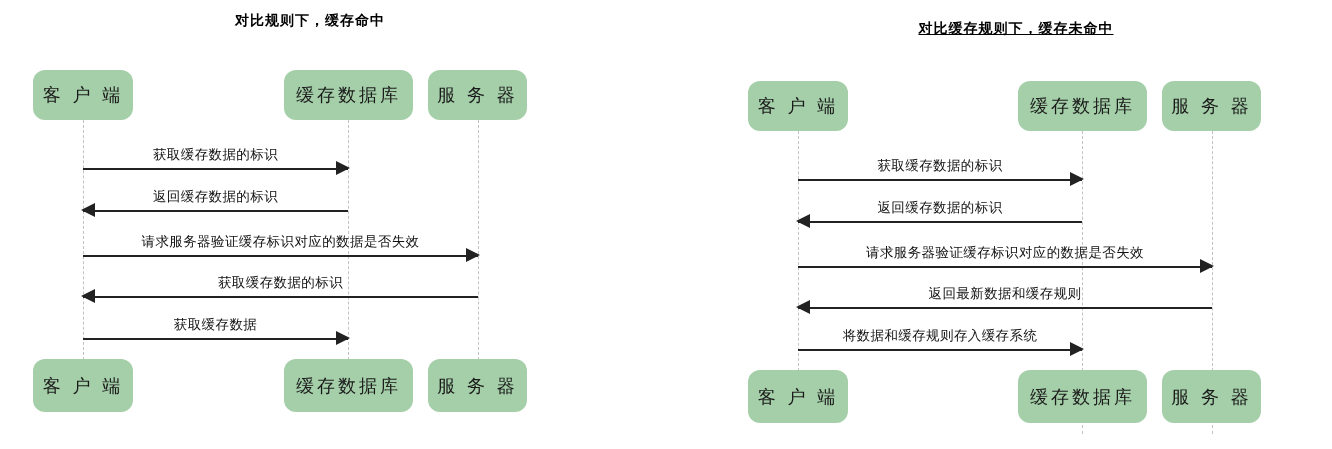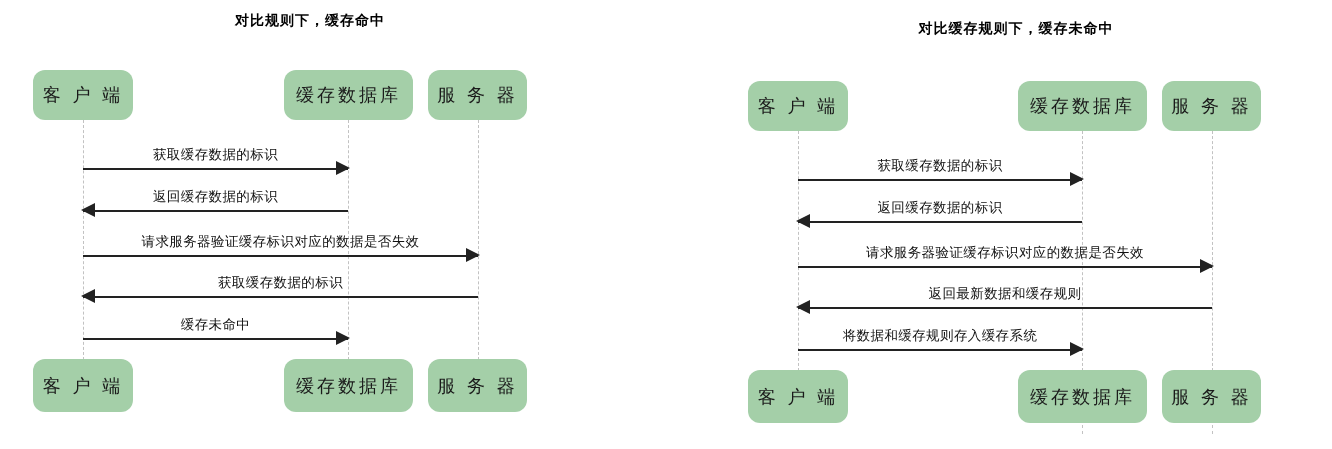--- a/index.html
+++ b/index.html
@@ -145,37 +145,37 @@
 
   <div class="msg to-left" style="left:83px; top:296px; width:395px;">
     <div class="line"></div>
     <div class="head"></div>
     <div class="label">获取缓存数据的标识</div>
   </div>
 
   <div class="msg to-right" style="left:83px; top:338px; width:265px;">
     <div class="line"></div>
     <div class="head"></div>
-    <div class="label">缓存未命中</div>
+    <div class="label">获取缓存数据</div>
   </div>
 
   <div class="actor-box" style="left:33px; top:359px; width:100px; height:53px;">
     <span>客 户 端</span>
   </div>
   <div class="actor-box" style="left:284px; top:359px; width:129px; height:53px;">
     <span>缓存数据库</span>
   </div>
   <div class="actor-box" style="left:428px; top:359px; width:99px; height:53px;">
     <span>服 务 器</span>
   </div>
 </div>
 
 <div class="diagram" id="diagram-right">
 
-  <div class="diagram-title" style="top:20px;">对比缓存规则下，缓存未命中</div>
+  <div class="diagram-title" style="top:20px;text-decoration:underline;">对比缓存规则下，缓存未命中</div>
 
   <div class="lifeline" style="left:98px;  top:131px; height:240px;"></div>
   <div class="lifeline" style="left:382px; top:131px; height:240px;"></div>
   <div class="lifeline" style="left:512px; top:131px; height:240px;"></div>
 
   <div class="actor-box" style="left:48px; top:81px; width:100px; height:50px;">
     <span>客 户 端</span>
   </div>
   <div class="actor-box" style="left:318px; top:81px; width:129px; height:50px;">
     <span>缓存数据库</span>

